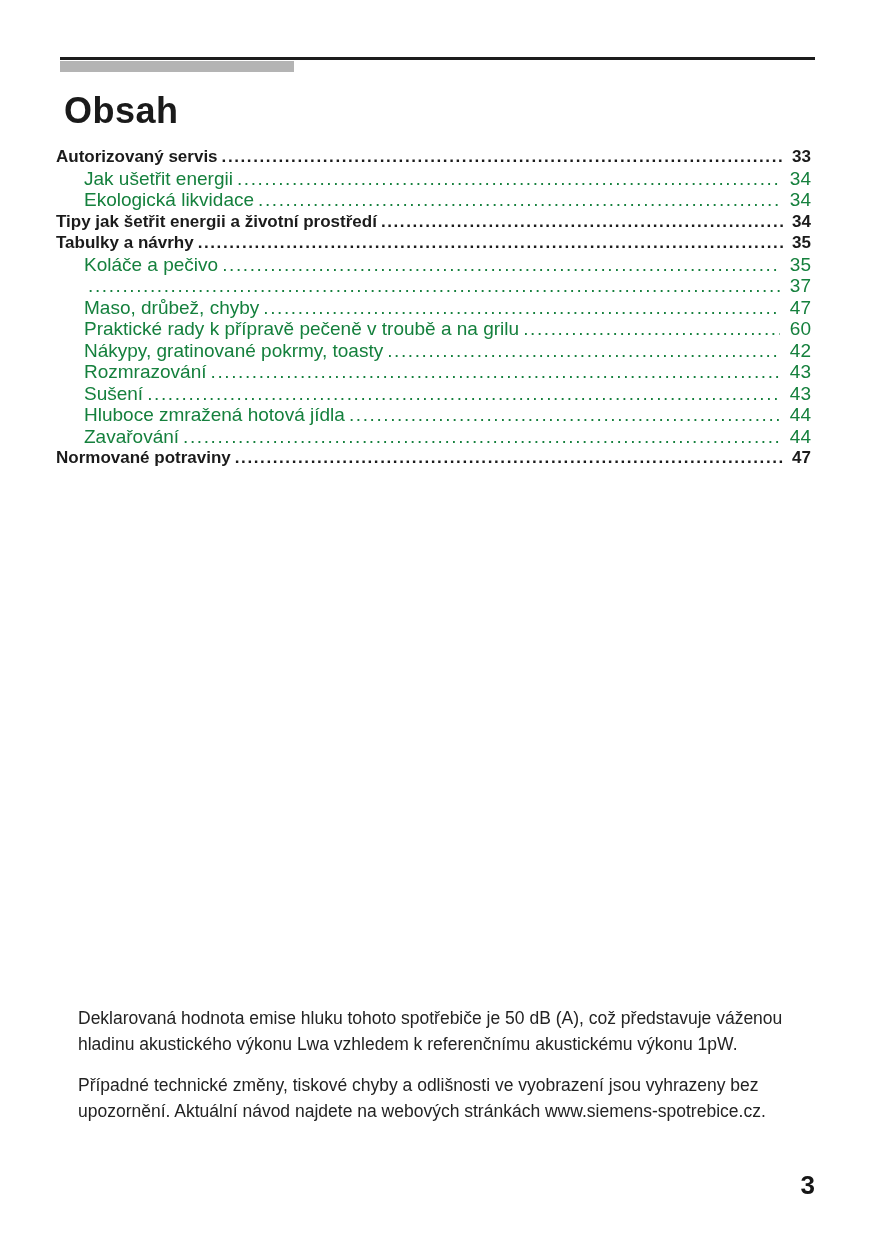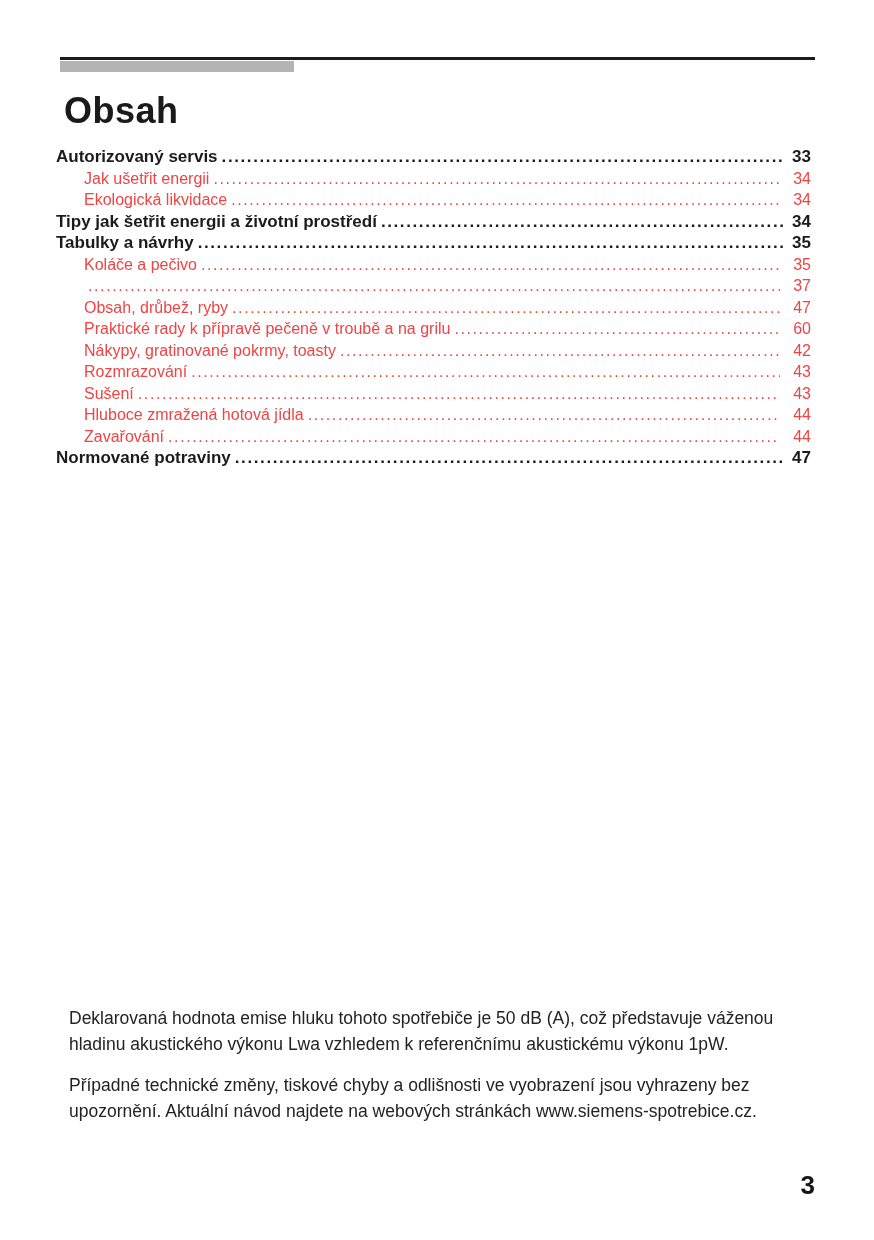--- a/index.html
+++ b/index.html
@@ -24,22 +24,22 @@
   .doc-title{
     position:absolute;left:64px;top:66px;
     font-size:36px;font-weight:bold;color:#1a1a1a;
     letter-spacing:0.5px;
   }
   .toc{
     position:absolute;left:56px;top:146px;width:755px;
   }
   .toc-row{
     display:flex;align-items:baseline;
-    font-size:16px;line-height:21.5px;
-    color:#ef4444;
+    font-size:19px;line-height:21.5px;
+    color:#15803d;
   }
   .toc-row.bold{font-weight:bold;color:#1b1b1b;font-size:17px;}
   .toc-row.sub{padding-left:28px;}
   .toc-row.gap-before{}
   .toc-label{white-space:pre;flex:0 0 auto;}
   .toc-dots{
     flex:1 1 auto;overflow:hidden;white-space:nowrap;
     margin-left:4px;min-width:10px;
   }
   .toc-dots::after{
@@ -47,21 +47,21 @@
     letter-spacing:1.6px;
   }
   .toc-page{
     flex:0 0 auto;text-align:right;min-width:24px;padding-left:4px;
   }
   .toc-row.sub .toc-page{padding-left:7px;}
   .footer-notes{
     position:absolute;left:60px;top:1005px;width:758px;
     font-size:17.5px;line-height:26px;color:#232323;
   }
-  .footer-notes p{margin:0 0 15px 9px;}
+  .footer-notes p{margin:0 0 15px 18px;}
   .page-number{
     position:absolute;right:59px;top:1170px;
     font-size:26px;font-weight:bold;color:#161616;
   }
 </style>
 </head>
 <body>
 
 <div class="page">
 
@@ -106,21 +106,21 @@
       <span class="toc-dots"></span>
       <span class="toc-page">35</span>
     </div>
 
     <div class="toc-row sub">
       <span class="toc-dots"></span>
       <span class="toc-page">37</span>
     </div>
 
     <div class="toc-row sub">
-      <span class="toc-label">Obsah, drůbež, ryby</span>
+      <span class="toc-label">Maso, drůbež, chyby</span>
       <span class="toc-dots"></span>
       <span class="toc-page">47</span>
     </div>
 
     <div class="toc-row sub">
       <span class="toc-label">Praktické rady k přípravě pečeně v troubě a na grilu</span>
       <span class="toc-dots"></span>
       <span class="toc-page">60</span>
     </div>
 

